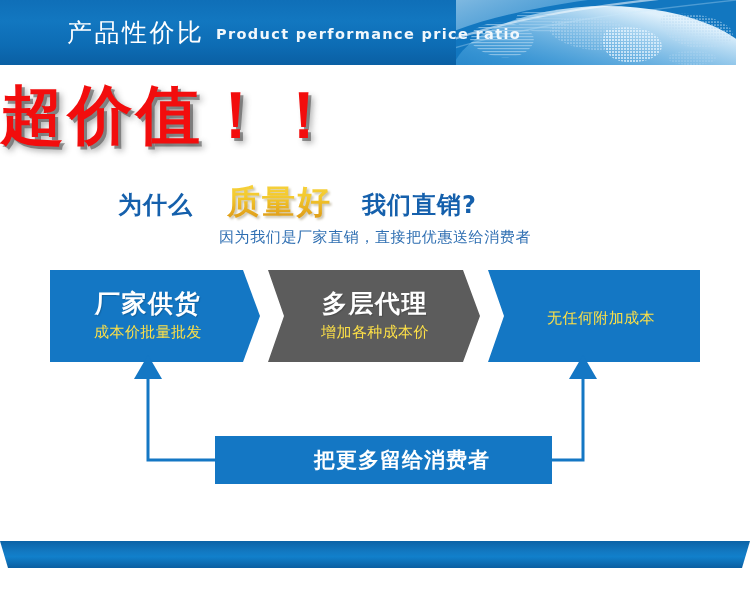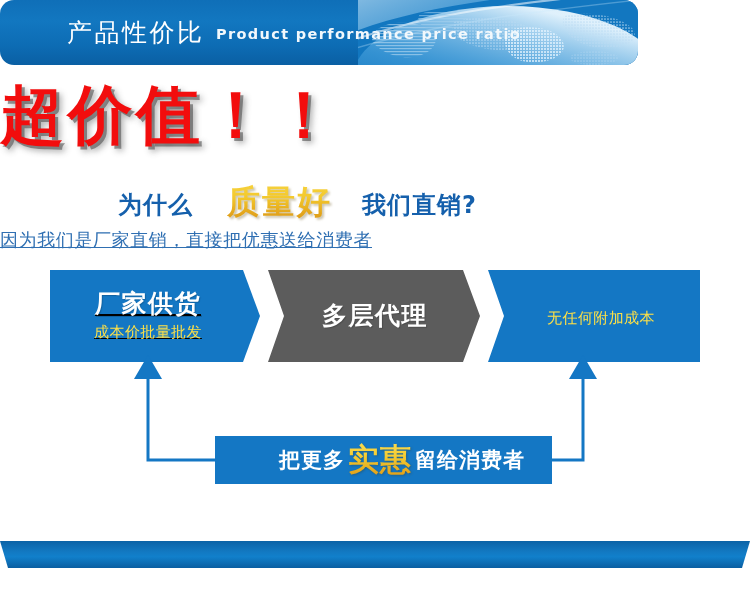--- a/index.html
+++ b/index.html
@@ -18,25 +18,24 @@
     height: 590px;
     background: #ffffff;
     overflow: hidden;
   }
 
   
   .header-banner {
     position: absolute;
     left: 0;
     top: 0;
-    width: 638px;
+    width: 736px;
     height: 65px;
     background: linear-gradient(180deg, #0f6fb8 0%, #1277c0 32%, #0d6cb4 70%, #0a5fa3 100%);
     overflow: hidden;
-    border-radius: 14px;
   }
   .header-globe {
     position: absolute;
     right: 0;
     top: 0;
     width: 280px;
     height: 65px;
     overflow: hidden;
   }
   .header-title-cn {
@@ -120,26 +119,26 @@
     font-weight: 700;
     letter-spacing: 1px;
   }
 
   
   .reason-line {
     position: absolute;
     left: 0;
     top: 228px;
     width: 750px;
+    text-align: center;
     color: #2f6fb2;
-    font-size: 18px;
+    font-size: 15px;
     font-weight: 400;
     letter-spacing: 0.6px;
     white-space: nowrap;
-    text-decoration: underline;
   }
 
   
   .flow-row {
     position: absolute;
     left: 50px;
     top: 270px;
     width: 650px;
     height: 92px;
   }
@@ -169,21 +168,20 @@
     letter-spacing: 0.4px;
     margin-top: 5px;
     white-space: nowrap;
   }
   .flow-box.b1 {
     left: 0;
     width: 210px;
     background: #1477c4;
     clip-path: polygon(0 0, 193px 0, 210px 50%, 193px 100%, 0 100%);
     padding-right: 14px;
-    text-decoration: underline;
   }
   .flow-box.b2 {
     left: 218px;
     width: 212px;
     background: #5c5c5c;
     clip-path: polygon(0 0, 195px 0, 212px 50%, 195px 100%, 0 100%, 16px 50%);
     padding-left: 14px;
     padding-right: 12px;
   }
   .flow-box.b3 {
@@ -310,39 +308,39 @@
 
   <div class="flow-row">
 
     <div class="flow-box b1">
       <span class="fb-title">厂家供货</span>
       <span class="fb-sub">成本价批量批发</span>
     </div>
 
     <div class="flow-box b2">
       <span class="fb-title">多层代理</span>
+      <span class="fb-sub">增加各种成本价</span>
     </div>
 
     <div class="flow-box b3">
       <span class="fb-sub">无任何附加成本</span>
     </div>
   </div>
 
   <div class="connector-svg">
     <svg width="750" height="115" viewBox="0 0 750 115" xmlns="http://www.w3.org/2000/svg" aria-hidden="true">
 
       <path d="M215 105 L 148 105 L 148 22" stroke="#1477c4" stroke-width="3" fill="none" stroke-linecap="square"></path>
       <polygon points="148,0 134,24 162,24" fill="#1477c4"></polygon>
 
       <path d="M515 105 L 583 105 L 583 22" stroke="#1477c4" stroke-width="3" fill="none" stroke-linecap="square"></path>
       <polygon points="583,0 569,24 597,24" fill="#1477c4"></polygon>
     </svg>
   </div>
 
   <div class="bottom-banner">
     <span class="bb-text-a">把更多</span>
-    <span class="bb-gold">实惠</span>
     <span class="bb-text-b">留给消费者</span>
   </div>
 
   <div class="footer-bar"></div>
 
 </div>
 
 </body></html>

